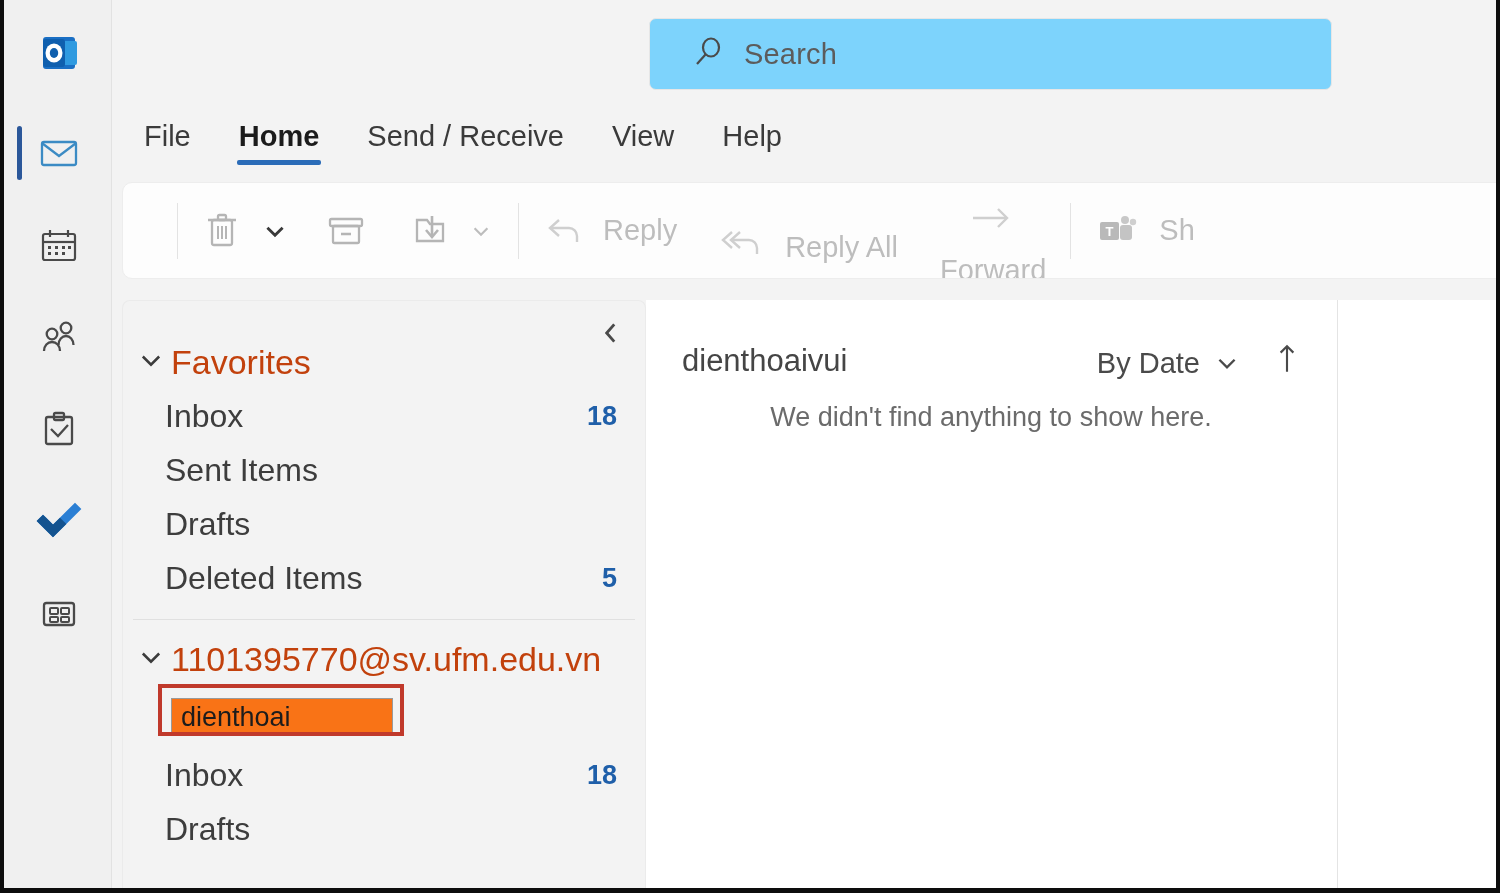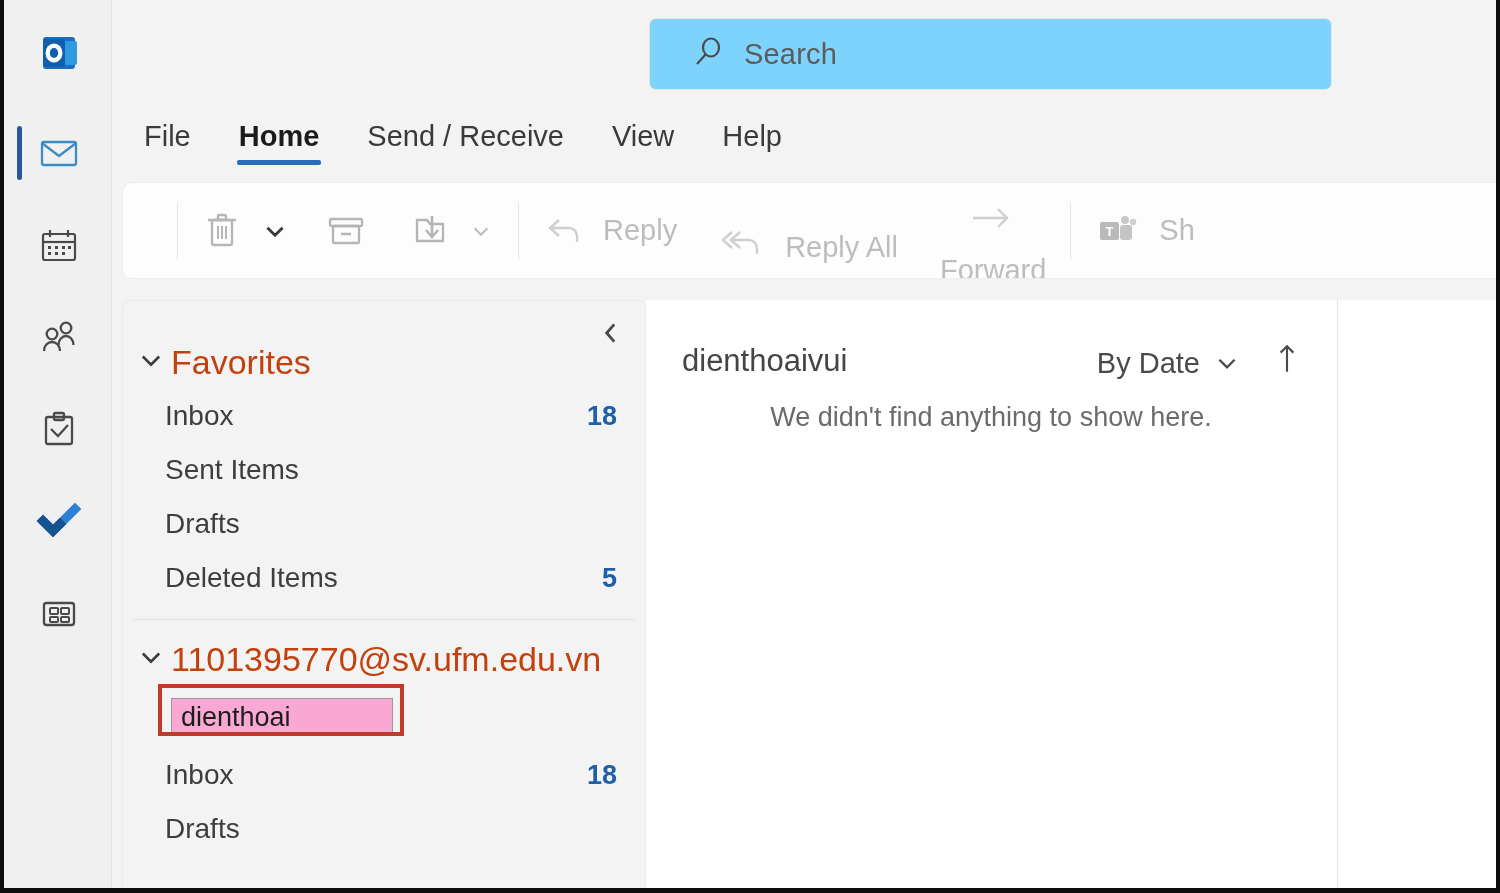--- a/index.html
+++ b/index.html
@@ -204,21 +204,21 @@
   .folder-row {
     position: relative;
     display: flex;
     align-items: center;
     justify-content: space-between;
     height: 54px;
     padding-left: 42px;
     padding-right: 28px;
   }
   .folder-name {
-    font-size: 28px;
+    font-size: 32px;
     color: #3d3d3d;
   }
   .folder-count {
     font-size: 27px;
     color: #1f5fa9;
     font-weight: bold;
   }
   .pane-divider {
     height: 1px;
     background: #e0e0e0;
@@ -240,21 +240,21 @@
     height: 52px;
     border: 4px solid #c0392b;
     box-sizing: border-box;
   }
   .rename-input {
     position: absolute;
     left: 4px;
     top: 6px;
     width: 222px;
     height: 38px;
-    background: #f9a8d4;
+    background: #f97316;
     border: 1px solid #9a9a9a;
     box-sizing: border-box;
     display: flex;
     align-items: center;
     padding-left: 9px;
   }
   .rename-text {
     font-size: 27px;
     color: #1c1c1c;
     line-height: 1;

